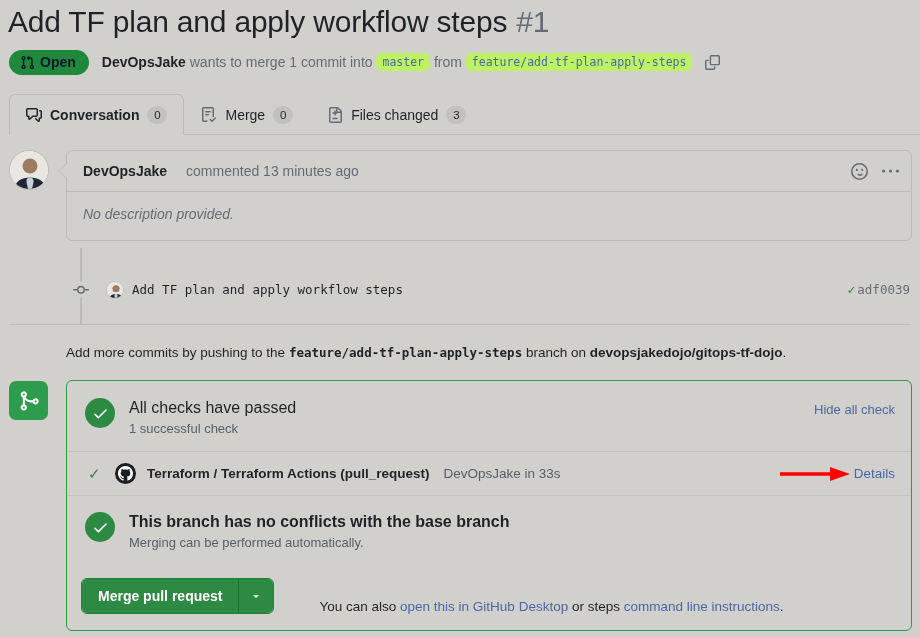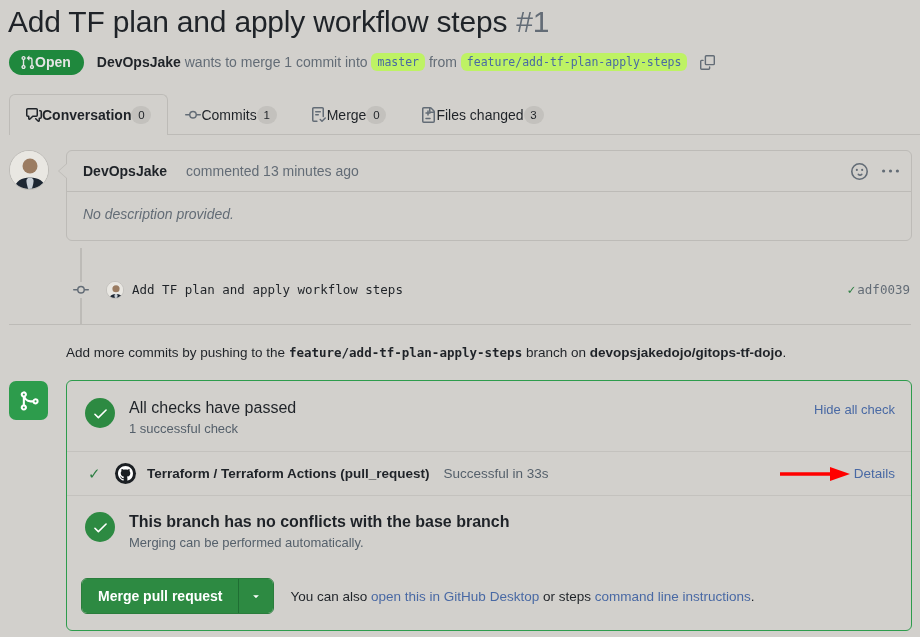--- a/index.html
+++ b/index.html
@@ -24,22 +24,22 @@
   }
   .pr-number { font-size: 30px; font-weight: 400; color: #636c76; margin-left: 9px; }
 
   
   .subhead {
     position: absolute; left: 9px; top: 46px; right: 8px; height: 32px;
     display: flex; align-items: center; gap: 0px;
     font-size: 14px; color: #636c76;
   }
   .state-badge {
-    display: inline-flex; align-items: center; 
-    background: #1f883d; color: #e5e5e5;
+    display: inline-flex; align-items: center; gap: 5px;
+    background: #1f883d; color: #0f172a;
     border-radius: 999px; padding: 5px 13px 5px 11px;
     font-size: 14px; font-weight: 600; line-height: 1;
   }
   .state-badge svg { display: block; }
   .subhead-text { margin-left: 13px; white-space: nowrap; }
   .subhead-text b { color: #1f2328; font-weight: 600; }
   .branch-chip {
     display: inline-block;
     font-family: "DejaVu Sans Mono", monospace;
     font-size: 11.5px; color: #4969a4;
@@ -49,21 +49,21 @@
   .copy-icon { margin-left: 9px; color: #636c76; display: inline-flex; vertical-align: -3px;}
 
   
   .tabs {
     position: absolute; left: 9px; top: 94px; right: 0px; height: 41px;
     display: flex; align-items: stretch;
     border-bottom: 1px solid #bdbbb7;
     width: 911px;
   }
   .tab {
-    display: flex; align-items: center; 
+    display: flex; align-items: center; gap: 8px;
     padding: 0 16px; font-size: 14px; color: #1f2328;
     border: 1px solid transparent; border-bottom: none;
     position: relative; top: 0px; cursor: pointer;
   }
   .tab.active {
     background: #d2d0cc;
     border-color: #bdbbb7;
     border-top-left-radius: 6px; border-top-right-radius: 6px;
     font-weight: 600;
     margin-bottom: -1px;
@@ -202,23 +202,23 @@
   .check-name { font-weight: 700; color: #1f2328; }
   .check-status { color: #55606b; margin-left: 14px; }
   .details-link { margin-left: auto; color: #4969a4; font-size: 13.5px; cursor: pointer; }
   .red-arrow { position: absolute; right: 68px; top: 466px; }
 
   .conflict-row { display: flex; align-items: flex-start; padding: 16px 16px 16px 18px; }
   .conflict-text .t1 { font-size: 16px; font-weight: 700; color: #1f2328; line-height: 19px;}
   .conflict-text .t2 { font-size: 13px; color: #55606b; margin-top: 4px; }
 
   .merge-actions {
-    display: flex; align-items: center;
+    display: flex; align-items: flex-end;
     padding: 12px 16px 16px 14px;
-    font-size: 13.5px; color: #1f2328;
+    font-size: 13.5px; color: #1f2328; gap: 29px;
   }
   .btn-merge {
     display: flex; align-items: stretch;
     border-radius: 6px; overflow: hidden; border: 1px solid #2a7d3c;
   }
   .btn-merge .main {
     background: #2d8a42; color: #fff; font-size: 14px; font-weight: 600;
     padding: 9px 16px; cursor: pointer;
   }
   .btn-merge .divider { width: 1px; background: #1f6e33; }
@@ -268,29 +268,20 @@
         <svg width="16" height="16" viewBox="0 0 16 16" fill="currentColor">
             <path d="M1.75 1h8.5c.966 0 1.75.784 1.75 1.75v5.5A1.75 1.75 0 0 1 10.25 10H7.061l-2.574 2.573A1.458 1.458 0 0 1 2 11.543V10h-.25A1.75 1.75 0 0 1 0 8.25v-5.5C0 1.784.784 1 1.75 1ZM1.5 2.75v5.5c0 .138.112.25.25.25h1a.75.75 0 0 1 .75.75v2.19l2.72-2.72a.749.749 0 0 1 .53-.22h3.5a.25.25 0 0 0 .25-.25v-5.5a.25.25 0 0 0-.25-.25h-8.5a.25.25 0 0 0-.25.25Zm13 2a.25.25 0 0 0-.25-.25h-.5a.75.75 0 0 1 0-1.5h.5c.966 0 1.75.784 1.75 1.75v5.5A1.75 1.75 0 0 1 14.25 12H14v1.543a1.458 1.458 0 0 1-2.487 1.03L9.22 12.28a.749.749 0 0 1 .326-1.275.749.749 0 0 1 .734.215l2.22 2.22v-2.19a.75.75 0 0 1 .75-.75h1a.25.25 0 0 0 .25-.25Z"></path>
           </svg>
       </span>
       <span>Conversation</span>
       <span class="counter">0</span>
     </div>
     <div class="tab">
       <span class="ticon">
         <svg width="16" height="16" viewBox="0 0 16 16" fill="currentColor">
-            <path d="M11.93 8.5a4.002 4.002 0 0 1-7.86 0H.75a.75.75 0 0 1 0-1.5h3.32a4.002 4.002 0 0 1 7.86 0h3.32a.75.75 0 0 1 0 1.5Zm-1.43-.75a2.5 2.5 0 1 0-5 0 2.5 2.5 0 0 0 5 0Z"></path>
-          </svg>
-      </span>
-      <span>Commits</span>
-      <span class="counter">1</span>
-    </div>
-    <div class="tab">
-      <span class="ticon">
-        <svg width="16" height="16" viewBox="0 0 16 16" fill="currentColor">
             <path d="M2.5 1.75v11.5c0 .138.112.25.25.25h3.17a.75.75 0 0 1 0 1.5H2.75A1.75 1.75 0 0 1 1 13.25V1.75C1 .784 1.784 0 2.75 0h8.5C12.216 0 13 .784 13 1.75v7.736a.75.75 0 0 1-1.5 0V1.75a.25.25 0 0 0-.25-.25h-8.5a.25.25 0 0 0-.25.25Zm12.28 8.72a.75.75 0 0 1 0 1.06l-3.25 3.25a.75.75 0 0 1-1.06 0l-1.75-1.75a.75.75 0 1 1 1.06-1.06l1.22 1.22 2.72-2.72a.75.75 0 0 1 1.06 0ZM4 4.75A.75.75 0 0 1 4.75 4h4.5a.75.75 0 0 1 0 1.5h-4.5A.75.75 0 0 1 4 4.75ZM4.75 7h2.5a.75.75 0 0 1 0 1.5h-2.5a.75.75 0 0 1 0-1.5Z"></path>
           </svg>
       </span>
       <span>Merge</span>
       <span class="counter">0</span>
     </div>
     <div class="tab">
       <span class="ticon">
         <svg width="16" height="16" viewBox="0 0 16 16" fill="currentColor">
             <path d="M2 1.75C2 .784 2.784 0 3.75 0h6.586c.464 0 .909.184 1.237.513l2.914 2.914c.329.328.513.773.513 1.237v9.586A1.75 1.75 0 0 1 13.25 16h-9.5A1.75 1.75 0 0 1 2 14.25Zm1.75-.25a.25.25 0 0 0-.25.25v12.5c0 .138.112.25.25.25h9.5a.25.25 0 0 0 .25-.25V6h-2.75A1.75 1.75 0 0 1 9 4.25V1.5Zm6.75.062V4.25c0 .138.112.25.25.25h2.688l-.011-.013-2.914-2.914ZM8 3.25a.75.75 0 0 1 .75.75v1.25H10a.75.75 0 0 1 0 1.5H8.75V8a.75.75 0 0 1-1.5 0V6.75H6a.75.75 0 0 1 0-1.5h1.25V4A.75.75 0 0 1 8 3.25Zm-2 7.5h4a.75.75 0 0 1 0 1.5H6a.75.75 0 0 1 0-1.5Z"></path>
@@ -385,21 +376,21 @@
     </div>
 
     <div class="check-row">
       <span class="tick">✓</span>
       <span class="gh-mark">
         <svg width="15" height="15" viewBox="0 0 16 16" fill="#ffffff">
             <path d="M8 0C3.58 0 0 3.58 0 8c0 3.54 2.29 6.53 5.47 7.59.4.07.55-.17.55-.38 0-.19-.01-.82-.01-1.49-2.01.37-2.53-.49-2.69-.94-.09-.23-.48-.94-.82-1.13-.28-.15-.68-.52-.01-.53.63-.01 1.08.58 1.23.82.72 1.21 1.87.87 2.33.66.07-.52.28-.87.51-1.07-1.78-.2-3.64-.89-3.64-3.95 0-.87.31-1.59.82-2.15-.08-.2-.36-1.02.08-2.12 0 0 .67-.21 2.2.82.64-.18 1.32-.27 2-.27.68 0 1.36.09 2 .27 1.53-1.04 2.2-.82 2.2-.82.44 1.1.16 1.92.08 2.12.51.56.82 1.27.82 2.15 0 3.07-1.87 3.75-3.65 3.95.29.25.54.73.54 1.48 0 1.07-.01 1.93-.01 2.2 0 .21.15.46.55.38A8.013 8.013 0 0 0 16 8c0-4.42-3.58-8-8-8Z"></path>
           </svg>
       </span>
       <span class="check-name">Terraform / Terraform Actions (pull_request)</span>
-      <span class="check-status">Successful in 33s</span>
+      <span class="check-status">DevOpsJake in 33s</span>
       <span class="details-link">Details</span>
     </div>
 
     <div class="conflict-row">
       <div class="big-check">
         <svg width="17" height="17" viewBox="0 0 16 16" fill="currentColor">
             <path d="M13.78 4.22a.75.75 0 0 1 0 1.06l-7.25 7.25a.75.75 0 0 1-1.06 0L2.22 9.28a.751.751 0 0 1 .018-1.042.751.751 0 0 1 1.042-.018L6 10.94l6.72-6.72a.75.75 0 0 1 1.06 0Z"></path>
           </svg>
       </div>
       <div class="conflict-text">

